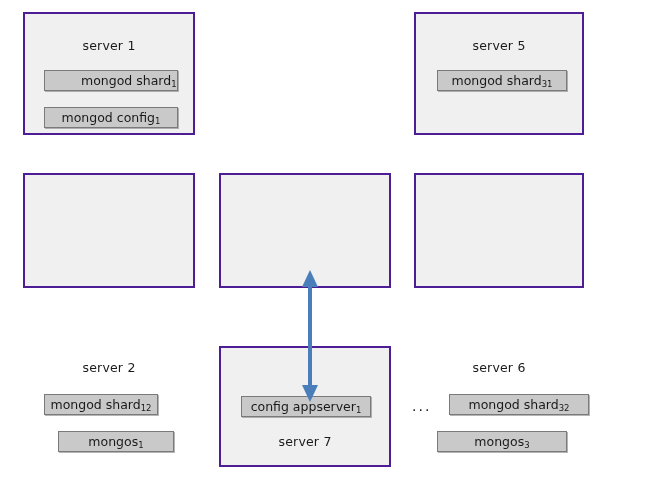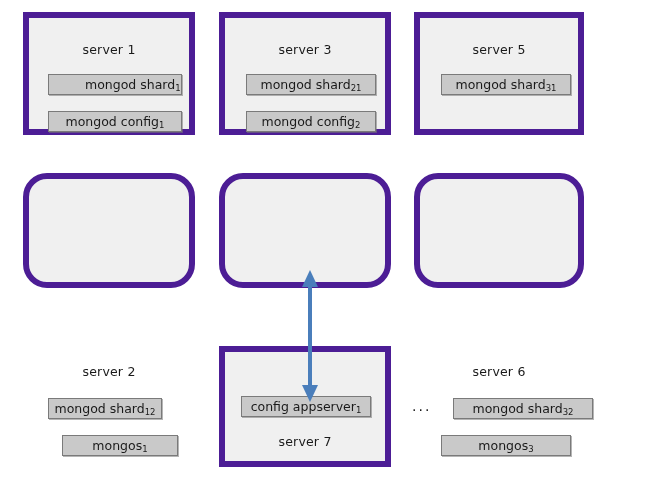--- a/index.html
+++ b/index.html
@@ -20,21 +20,21 @@
     left: 0; top: 0;
     width: 672px;
     height: 482px;
   }
 
   
   .server-panel {
     position: absolute;
     box-sizing: border-box;
     background: #f0f0f0;
-    border: 6px solid #4c1d95;
+    border: 2px solid #4c1d95;
   }
   .panel-title {
     position: absolute;
     left: 0;
     width: 100%;
     text-align: center;
     font-size: 12.5px;
     line-height: 15px;
     letter-spacing: 0.2px;
     color: #1a1a1a;
@@ -59,21 +59,21 @@
     vertical-align: -0.28em;
     letter-spacing: 0;
   }
 
   
   .col1 { left: 23px;  width: 172px; }
   .col2 { left: 219px; width: 172px; }
   .col3 { left: 414px; width: 170px; }
 
   .row1 { top: 12px;  height: 123px; }
-  .row2 { top: 173px; height: 115px; border-radius: 24px; }
+  .row2 { top: 173px; height: 115px; }
   .row3 { top: 346px; height: 121px; }
 
   .title-row1 { top: 24px; }
   .title-row2 { top: 185px; }
 
   .box-a-r1 { top: 56px; }
   .box-b-r1 { top: 93px; text-align: center; }
   .box-a-r2 { top: 219px; }
   .box-b-r2 { top: 256px; }
 
@@ -118,29 +118,20 @@
   <div class="server-panel col1 row1">
     <div class="panel-title title-row1">server 1</div>
     <div class="proc-box bx-col1 box-a-r1" style="left:19px;padding-left:36px;">
       <span>mongod shard</span><span class="sub">11</span>
     </div>
     <div class="proc-box bx-col1 box-b-r1" style="left:19px;">
       <span>mongod config</span><span class="sub">1</span>
     </div>
   </div>
 
-  <div class="server-panel col2 row1">
-    <div class="panel-title title-row1">server 3</div>
-    <div class="proc-box box-a-r1" style="left:21px;width:130px;">
-      <span>mongod shard</span><span class="sub">21</span>
-    </div>
-    <div class="proc-box box-b-r1" style="left:21px;width:130px;">
-      <span>mongod config</span><span class="sub">2</span>
-    </div>
-  </div>
 
   <div class="server-panel col3 row1">
     <div class="panel-title title-row1">server 5</div>
     <div class="proc-box box-a-r1" style="left:21px;width:130px;">
       <span>mongod shard</span><span class="sub">31</span>
     </div>
   </div>
 
   <div class="server-panel col1 row2">
     <div class="panel-title title-row2">server 2</div>

